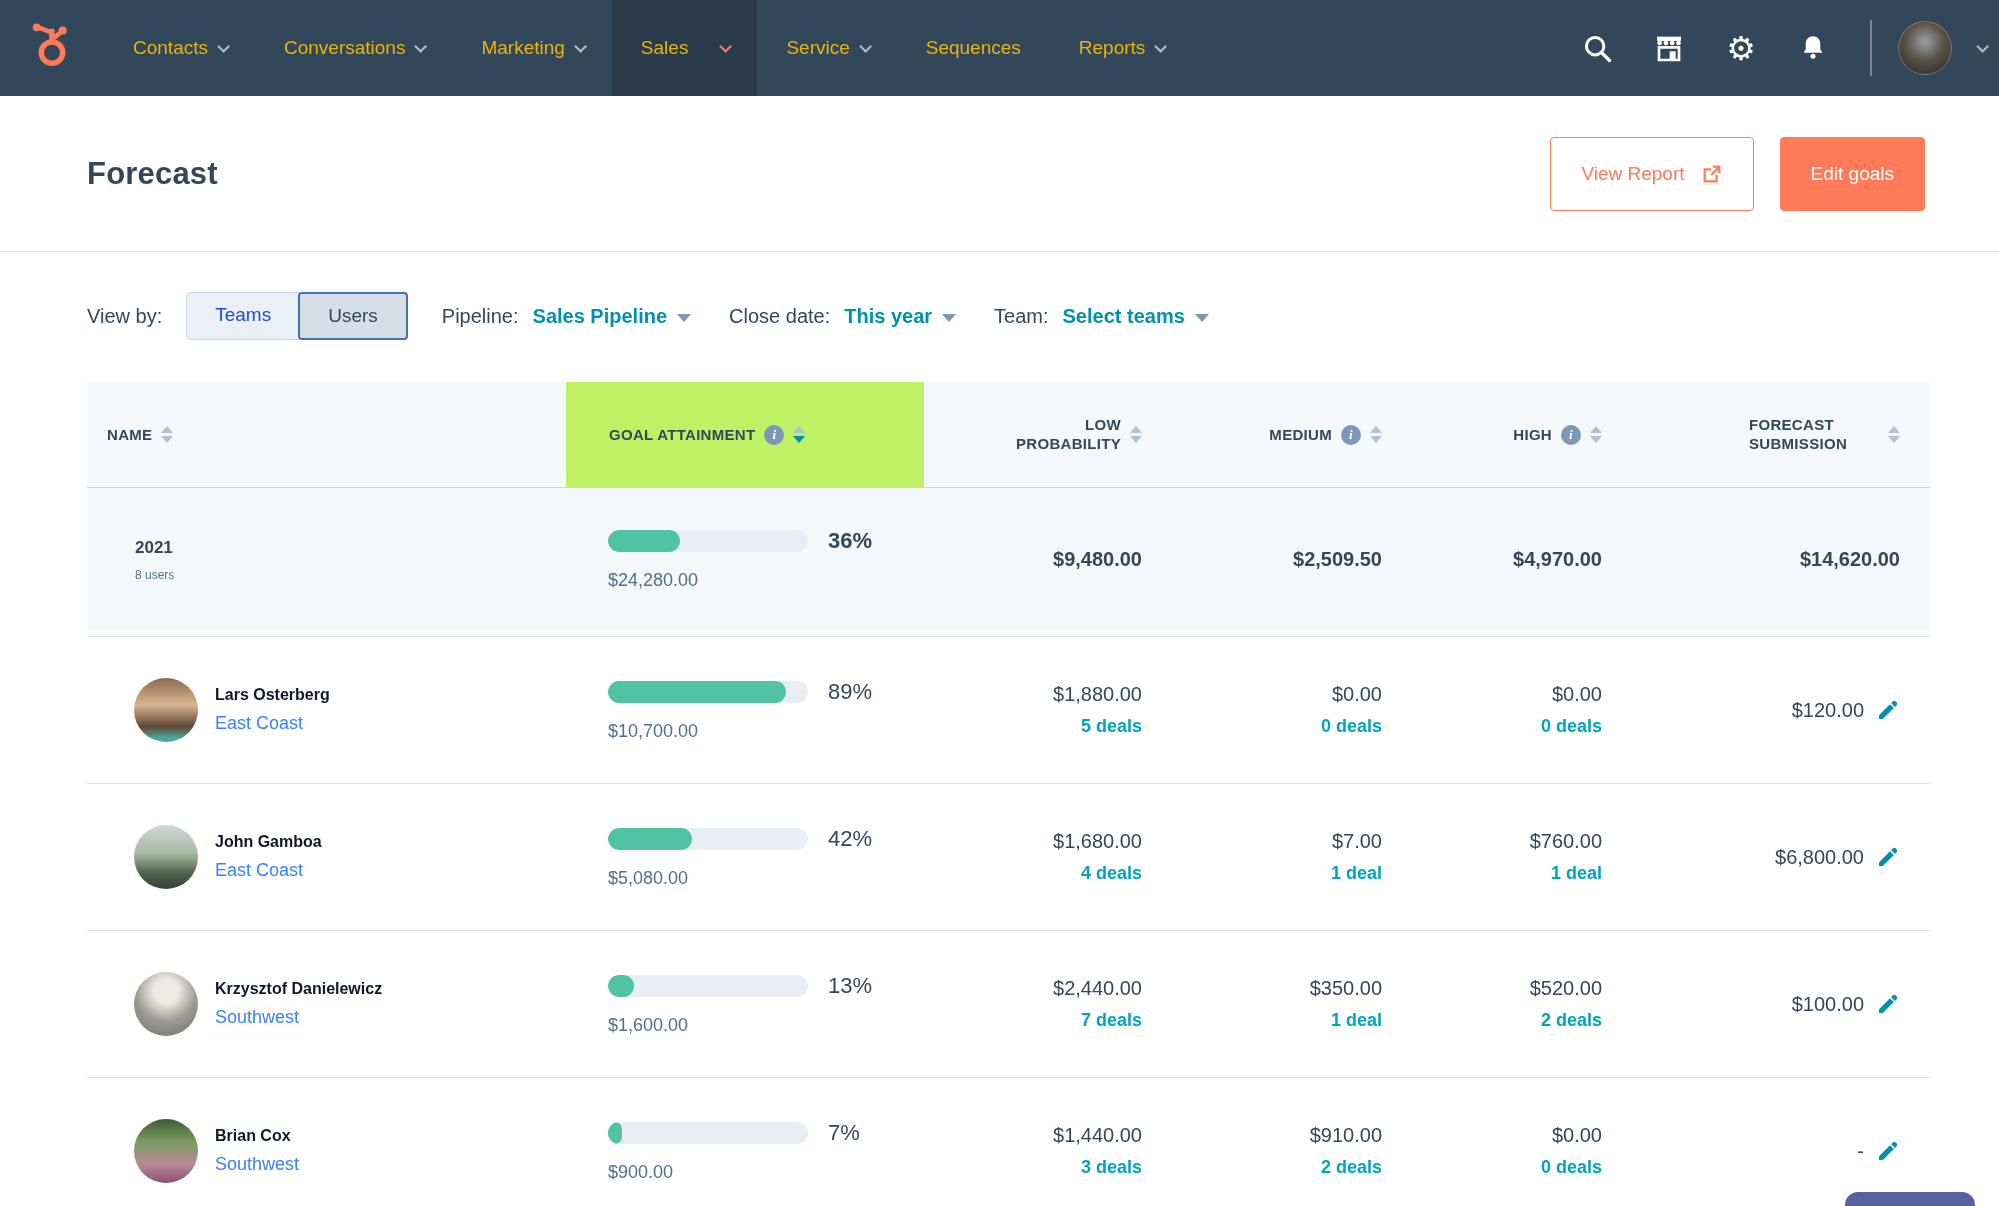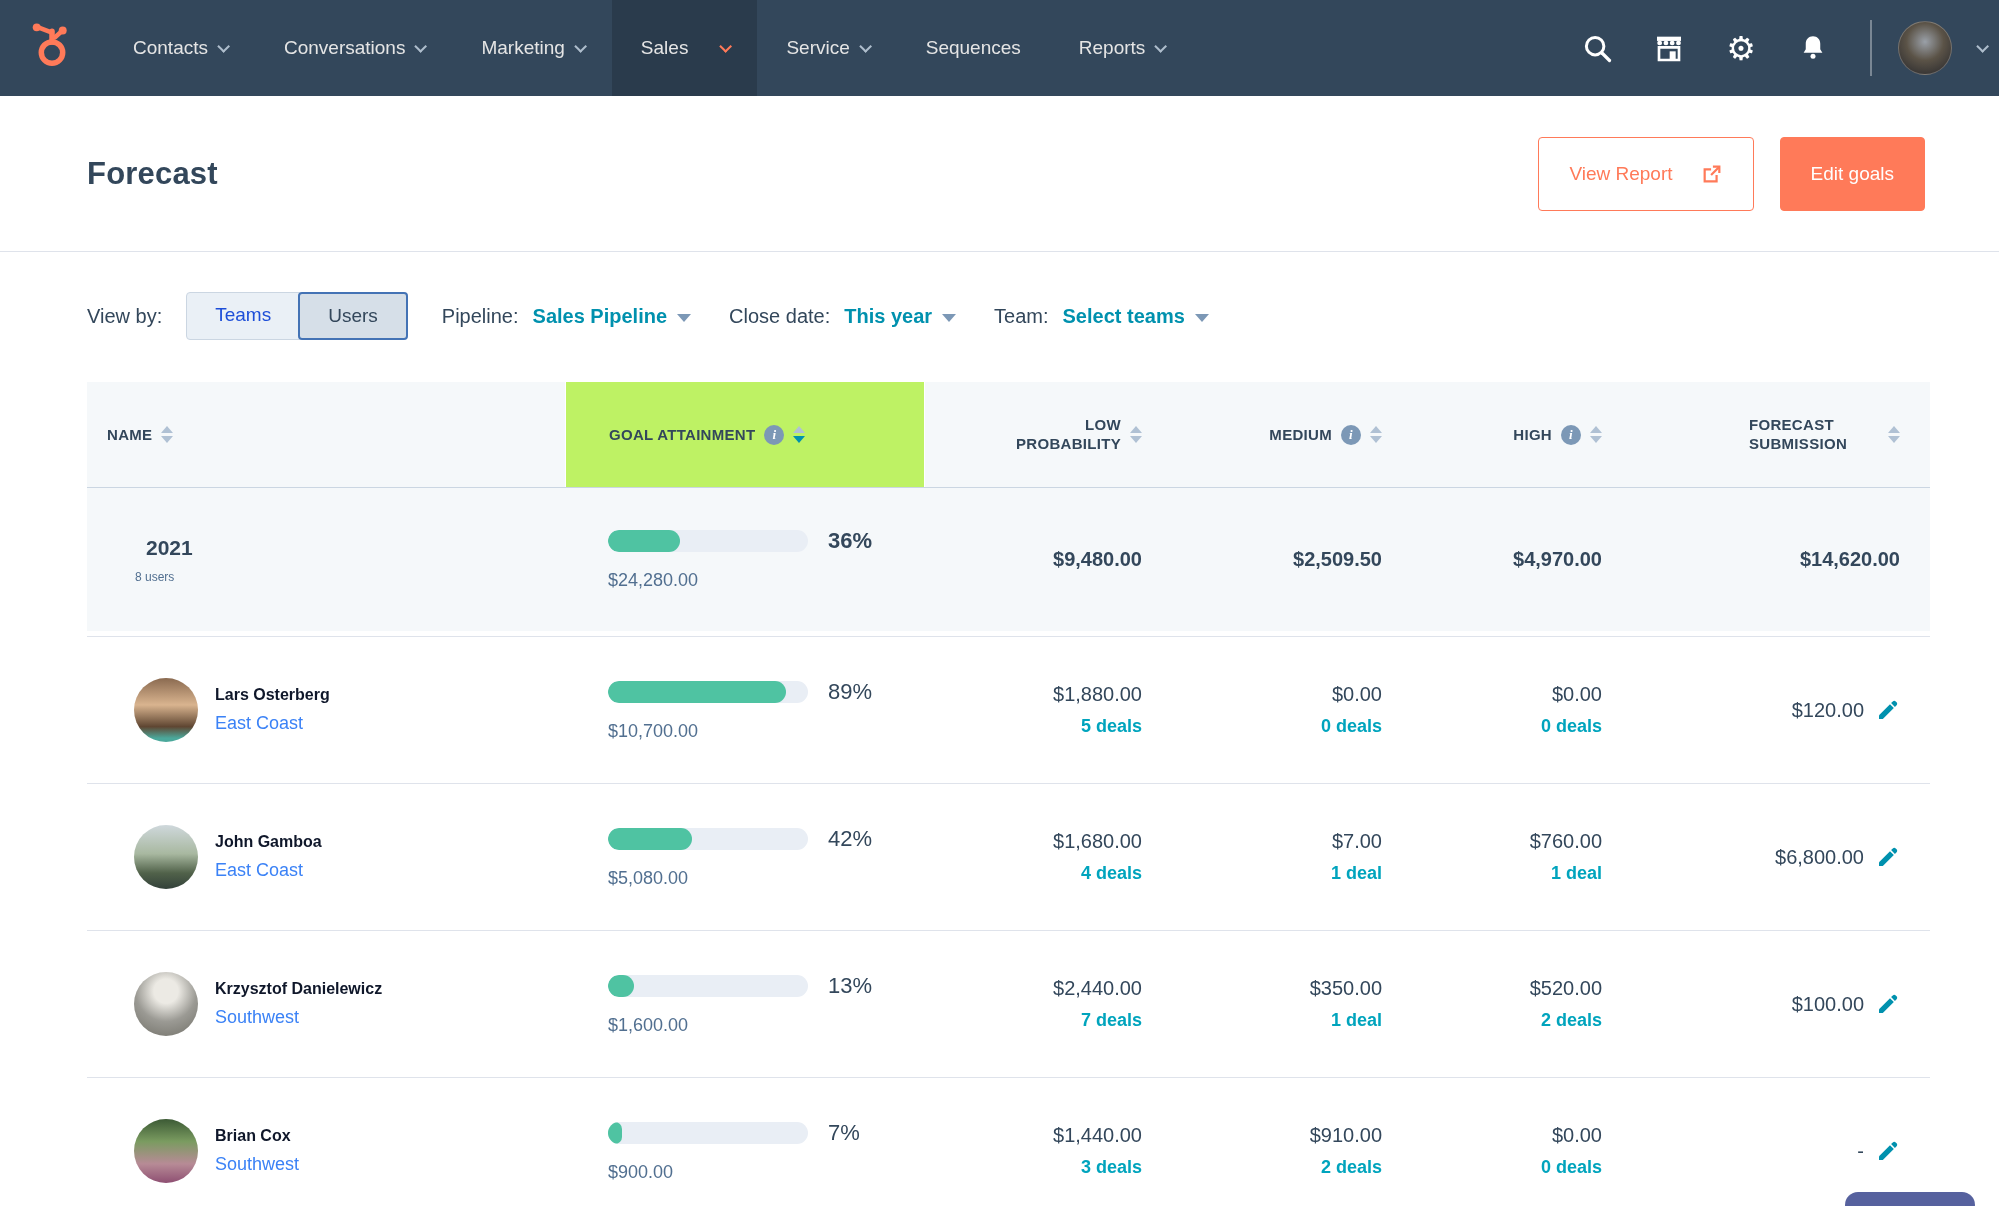--- a/index.html
+++ b/index.html
@@ -3,21 +3,21 @@
 <meta charset="utf-8">
 <style>
   * { margin:0; padding:0; box-sizing:border-box; }
   html,body { width:1999px; height:1206px; overflow:hidden; background:#fff;
     font-family:"Liberation Sans","DejaVu Sans",sans-serif; color:#33475b; }
 
   
   .topnav { height:96px; background:#33475b; display:flex; align-items:stretch; }
   .logo-wrap { width:104px; display:flex; align-items:center; justify-content:center; }
   .nav-items { display:flex; align-items:stretch; }
-  .nav-item { display:flex; align-items:center; gap:9px; padding:0 29px; color:#e5e5e5;
+  .nav-item { display:flex; align-items:center; gap:9px; padding:0 29px; color:#eab308;
     font-size:19px; cursor:pointer; }
   .nav-item.active { background:rgba(0,0,0,0.16);gap:31px; }
   .chev { width:9px; height:9px; border-right:2px solid #aebdcc; border-bottom:2px solid #aebdcc;
     transform:rotate(45deg) translateY(-3px); display:inline-block; }
   .nav-item.active .chev { border-color:#ff7a59; }
   .nav-right { margin-left:auto; display:flex; align-items:center; gap:10px; padding-right:14px; }
   .nav-icon-btn { width:62px; height:62px; display:flex; align-items:center; justify-content:center;
     cursor:pointer; }
   .gear-glyph { color:#fff; font-size:33px; line-height:1; font-family:"DejaVu Sans",sans-serif; }
   .nav-divider { width:2px; height:56px; background:rgba(255,255,255,0.35); margin:0 16px; }
@@ -25,21 +25,21 @@
     background:radial-gradient(circle at 50% 38%, #9aa0a8 0%, #5b5347 45%, #23242a 100%);
     border:1px solid rgba(255,255,255,0.25); cursor:pointer; }
   .nav-caret { margin-left:14px; }
 
   
   .page-header { height:156px; display:flex; align-items:center; padding:0 74px 0 87px;
     border-bottom:1px solid #dfe3eb; }
   .page-title { font-size:31px; font-weight:700; letter-spacing:0.2px; }
   .header-actions { margin-left:auto; display:flex; gap:26px; }
   .btn { font-size:19px; font-weight:500; border-radius:4px; padding:0 30px; height:74px;
-    display:flex; align-items:center; gap:28px; cursor:pointer; }
+    display:flex; align-items:center; gap:16px; cursor:pointer; }
   .btn-outline { border:1px solid #ff7a59; color:#ff7a59; background:#fff; }
   .btn-solid { background:#ff7a59; color:#fff; border:1px solid #ff7a59; }
 
   
   .filters { display:flex; align-items:center; padding:40px 87px 30px 87px; gap:14px; }
   .filter-label { font-size:20px; color:#33475b; }
   .segmented { display:flex; margin:0 20px 0 10px; }
   .seg-btn { font-size:19px; padding:11px 28px; cursor:pointer; }
   .seg-off { background:#eaf0f6; color:#1d4ed8; border:1px solid #cbd6e2; border-radius:4px 0 0 4px; }
   .seg-on { background:#d6dfe8; color:#33475b; border:2px solid #4473b5; border-radius:4px;
@@ -68,21 +68,21 @@
   .info-icon { width:20px; height:20px; border-radius:50%; background:#7c98b6; color:#fff;
     font-size:13px; font-weight:700; display:inline-flex; align-items:center; justify-content:center;
     margin-left:9px; text-transform:none; font-family:"Liberation Serif","DejaVu Serif",serif; font-style:italic; }
 
   .summary-row { background:#f5f8fa; height:148px; border-bottom:5px solid #fff; }
   .user-row { background:#fff; height:147px; border-top:1px solid #dfe3eb; }
   .user-row:first-of-type { border-top:none; }
 
   .cell-name { display:flex; align-items:center; padding-left:47px; }
   .cell-name-summary { padding-left:48px; display:block; }
-  .summary-title { font-size:21px; font-weight:700;margin-left:11px; }
+  .summary-title { font-size:17px; font-weight:700; }
   .summary-sub { font-size:12px; color:#516f90; margin-top:10px; }
   .avatar { width:64px; height:64px; border-radius:50%; flex:0 0 64px; cursor:pointer; }
   .av-1 { background:linear-gradient(180deg,#8a6a50 0%,#d9b48f 42%,#5f4632 76%,#4ba89b 94%); }
   .av-2 { background:linear-gradient(180deg,#cfd8dc 0%,#a8b8a0 45%,#51624a 75%,#33413a 100%); }
   .av-3 { background:radial-gradient(circle at 50% 30%, #eceae4 22%, #9b9a94 55%, #6f6e66 100%); }
   .av-4 { background:linear-gradient(180deg,#3c5a35 0%,#7a9b60 35%,#b78b96 70%,#8e4f72 100%); }
   .name-block { margin-left:17px; }
   .user-name { color:#0f172a; font-size:16px; font-weight:600; cursor:pointer; }
   .user-team { color:#3b82f6; font-size:18px; margin-top:9px; }
 

